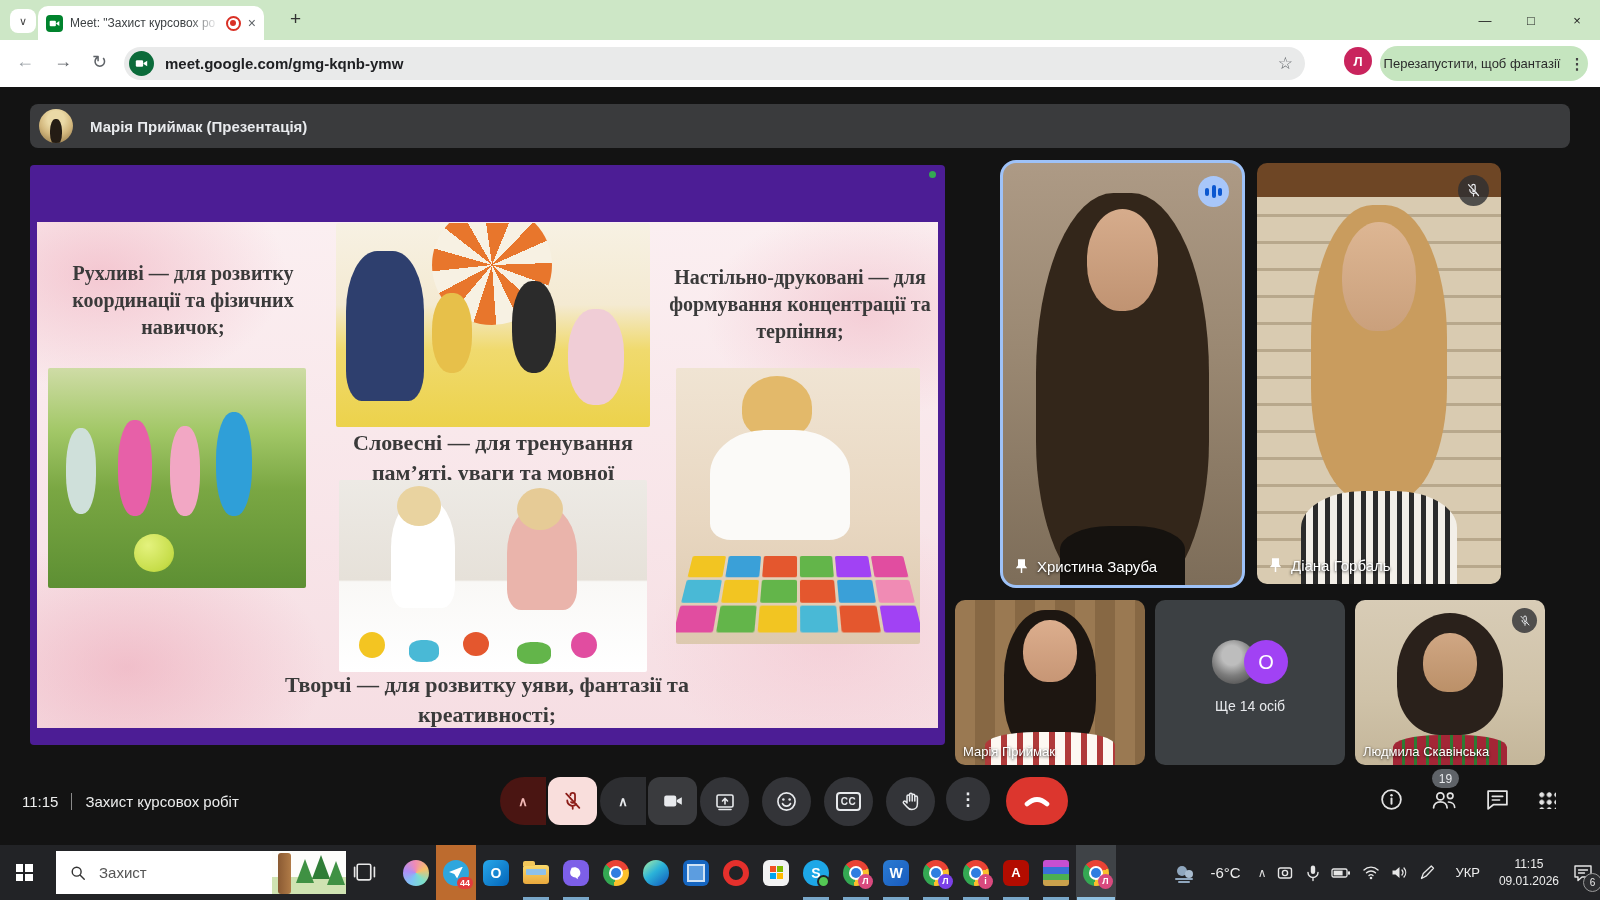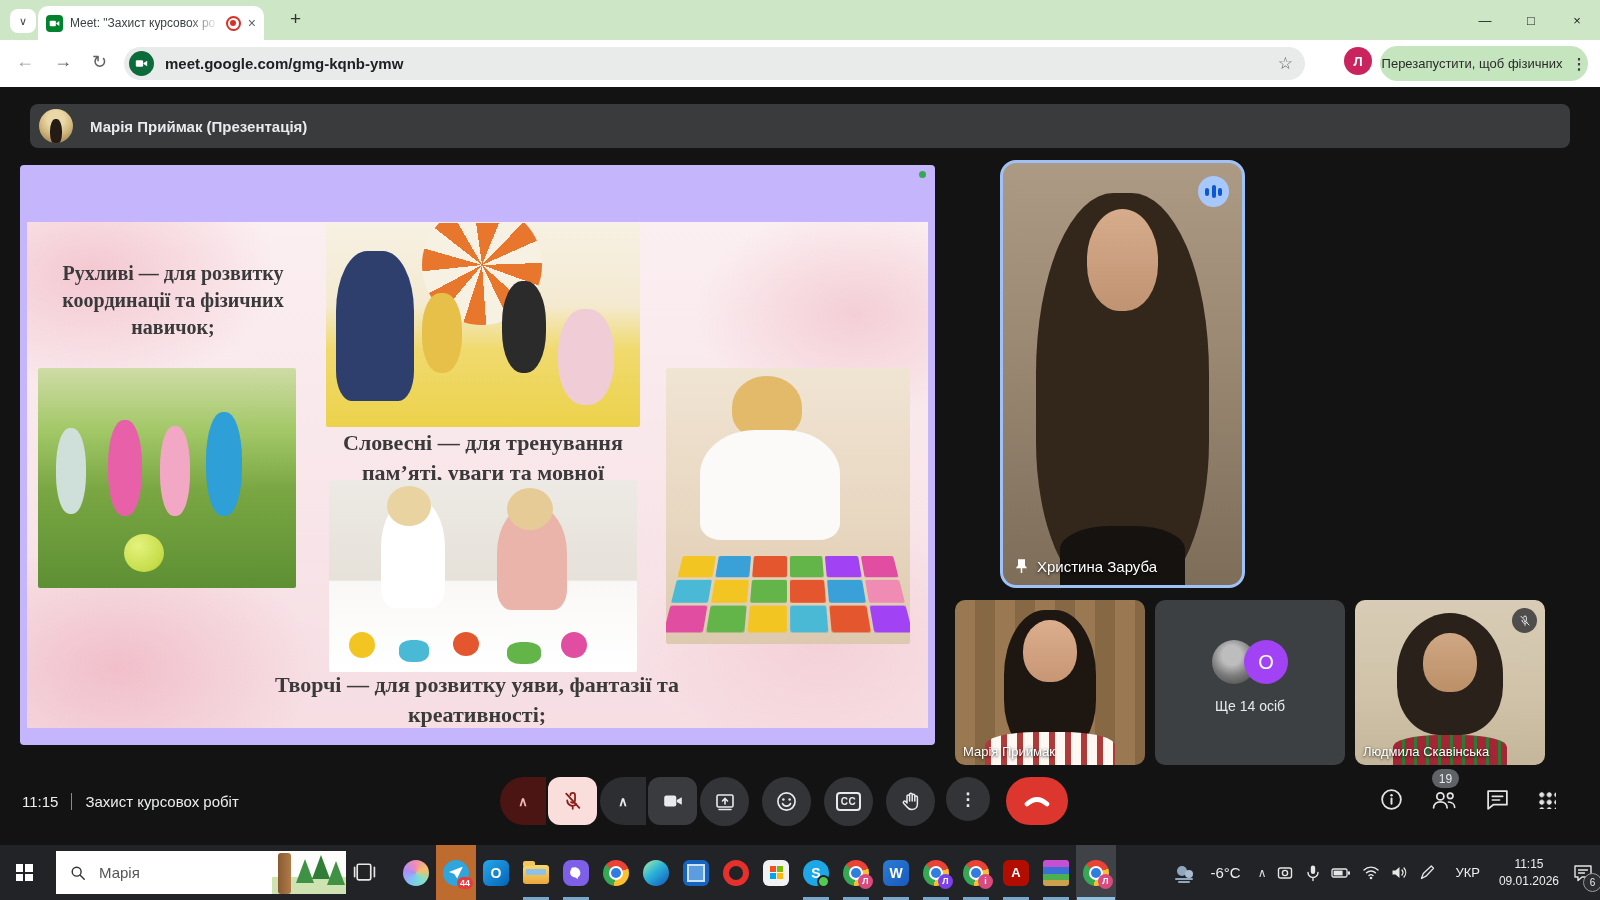--- a/index.html
+++ b/index.html
@@ -28,21 +28,21 @@
   .update-text{font-size:13px;color:#2b2b2b;}
   .update-kebab{color:#444;font-size:15px;font-weight:700;}
 
   
   .meet{position:absolute;left:0;top:87px;width:1600px;height:758px;background:#131313;}
   .banner{position:absolute;left:30px;top:17px;width:1540px;height:44px;background:#3a3b3d;border-radius:8px;display:flex;align-items:center;gap:17px;padding-left:9px;box-sizing:border-box;}
   .banner-avatar{width:34px;height:34px;border-radius:50%;background:radial-gradient(circle at 50% 30%,#ead9a6 0 28%,#d3b87e 55%,#8a6f42);position:relative;overflow:hidden;}
   .banner-avatar::after{content:"";position:absolute;left:11px;top:10px;width:12px;height:26px;background:#241c14;border-radius:45%;}
   .banner-title{color:#e8eaed;font-size:15px;font-weight:700;}
 
-  .present-box{position:absolute;left:20px;top:78px;width:915px;height:580px;background:#c4b5fd;border-radius:4px;}
+  .present-box{position:absolute;left:30px;top:78px;width:915px;height:580px;background:#4c1d95;border-radius:4px;}
   .live-dot{position:absolute;right:9px;top:6px;width:7px;height:7px;border-radius:50%;background:#34a853;}
   .slide{position:absolute;left:7px;top:57px;width:901px;height:506px;overflow:hidden;
     background:
       radial-gradient(ellipse 300px 190px at 7% 10%, rgba(238,168,184,.55), transparent 62%),
       radial-gradient(ellipse 260px 170px at 92% 18%, rgba(238,176,190,.5), transparent 62%),
       radial-gradient(ellipse 320px 210px at 10% 88%, rgba(235,158,176,.5), transparent 62%),
       radial-gradient(ellipse 290px 200px at 88% 82%, rgba(242,188,200,.45), transparent 62%),
       linear-gradient(#fbeff1,#f6dee3);}
   .slide-text{position:absolute;font-family:"Liberation Serif",serif;font-weight:700;color:#3a3a3a;text-align:center;font-size:20px;line-height:1.35;}
   .t-left{left:15px;top:38px;width:262px;}
@@ -190,36 +190,37 @@
         <svg width="13" height="13" viewBox="0 0 16 16">
             <rect x="1" y="4" width="9" height="8" rx="1.5" fill="#fff"></rect>
             <path d="M10.5 7.5 L15 4.5 V11.5 L10.5 8.5 Z" fill="#fff"></path>
           </svg>
       </span>
       <span class="url-text">meet.google.com/gmg-kqnb-ymw</span>
       <span class="url-star">☆</span>
     </div>
     <div class="profile-avatar">Л</div>
     <div class="update-pill">
-      <span class="update-text">Перезапустити, щоб фізичних</span>
+      <span class="update-text">Перезапустити, щоб фантазії</span>
       <span class="update-kebab">⋮</span>
     </div>
   </div>
 
   <div class="meet">
 
     <div class="banner">
       <span class="banner-avatar"></span>
       <span class="banner-title">Марія Приймак (Презентація)</span>
     </div>
 
     <div class="present-box">
       <span class="live-dot"></span>
       <div class="slide">
         <div class="slide-text t-left">Рухливі — для розвитку координації та фізичних навичок;</div>
+        <div class="slide-text t-right">Настільно-друковані — для формування концентрації та терпіння;</div>
         <div class="slide-text t-mid">Словесні — для тренування пам’яті, уваги та мовної активності.</div>
         <div class="slide-text t-bottom">Творчі — для розвитку уяви, фантазії та креативності;</div>
 
         <div class="photo ph-run">
           <span class="fig" style="left:18px;top:60px;width:30px;height:86px;background:#cfe0da;"></span>
           <span class="fig" style="left:70px;top:52px;width:34px;height:96px;background:#e760a8;"></span>
           <span class="fig" style="left:122px;top:58px;width:30px;height:90px;background:#f2a7c4;"></span>
           <span class="fig" style="left:168px;top:44px;width:36px;height:104px;background:#2f9fd8;"></span>
           <span class="ball"></span>
         </div>
@@ -281,20 +282,37 @@
           <span style="height:8px;"></span>
       </div>
       <div class="tile-name">
         <svg width="13" height="15" viewBox="0 0 14 16">
             <path d="M4 1 h6 v6 l1.5 2 H2.5 L4 7 Z M7 9 v6" stroke="#fff" stroke-width="1.6" fill="#fff"></path>
           </svg>
         <span>Христина Заруба</span>
       </div>
     </div>
 
+    <div class="tile tile-big2">
+      <div class="hair" style="left:22%;top:10%;width:56%;height:70%;background:#c99c5e;"></div>
+      <div class="face" style="left:35%;top:14%;width:30%;height:26%;background:linear-gradient(#ddb693,#caa07c);"></div>
+      <div class="torso" style="left:18%;width:64%;height:22%;background:repeating-linear-gradient(90deg,#2b2b2b 0 5px,#f3efe8 5px 12px);"></div>
+      <div class="mute-chip">
+        <svg width="15" height="15" viewBox="0 0 18 18">
+            <path d="M7 3.5 a2 2 0 0 1 4 0 V8 a2 2 0 0 1 -3.4 1.4 M4.5 8 a4.5 4.5 0 0 0 7.6 3.2 M9 13 v2.5" stroke="#e8eaed" stroke-width="1.5" fill="none" stroke-linecap="round"></path>
+            <path d="M3 2 L15 15" stroke="#e8eaed" stroke-width="1.5" stroke-linecap="round"></path>
+          </svg>
+      </div>
+      <div class="tile-name">
+        <svg width="13" height="15" viewBox="0 0 14 16">
+            <path d="M4 1 h6 v6 l1.5 2 H2.5 L4 7 Z M7 9 v6" stroke="#fff" stroke-width="1.6" fill="#fff"></path>
+          </svg>
+        <span>Діана Горбаль</span>
+      </div>
+    </div>
 
     <div class="tile tile-s1">
       <div class="hair" style="left:26%;top:6%;width:48%;height:88%;background:#1d1611;"></div>
       <div class="face" style="left:36%;top:12%;width:28%;height:38%;background:linear-gradient(#dcae8e,#c79675);"></div>
       <div class="torso" style="left:16%;width:68%;height:20%;background:repeating-linear-gradient(90deg,#b03a3a 0 6px,#fdf8f2 6px 16px);"></div>
       <div class="tile-name small">
         <span>Марія Приймак</span>
       </div>
     </div>
 
@@ -414,21 +432,21 @@
           <span></span>
           <span></span>
         </span>
     </div>
 
     <div class="searchbox">
       <svg width="16" height="16" viewBox="0 0 18 18">
           <circle cx="7.5" cy="7.5" r="5" stroke="#333" stroke-width="1.6" fill="none"></circle>
           <path d="M11.5 11.5 L16 16" stroke="#333" stroke-width="1.6" stroke-linecap="round"></path>
         </svg>
-      <span class="search-text">Марія</span>
+      <span class="search-text">Захист</span>
       <span class="forest">
         <span class="trunk"></span>
         <span class="pine" style="left:24px;top:8px;"></span>
         <span class="pine" style="left:40px;top:4px;border-bottom-color:#2f7d36;"></span>
         <span class="pine" style="left:55px;top:10px;"></span>
       </span>
     </div>
 
     <span class="taskview">
       <svg width="25" height="25" viewBox="0 0 24 24">

